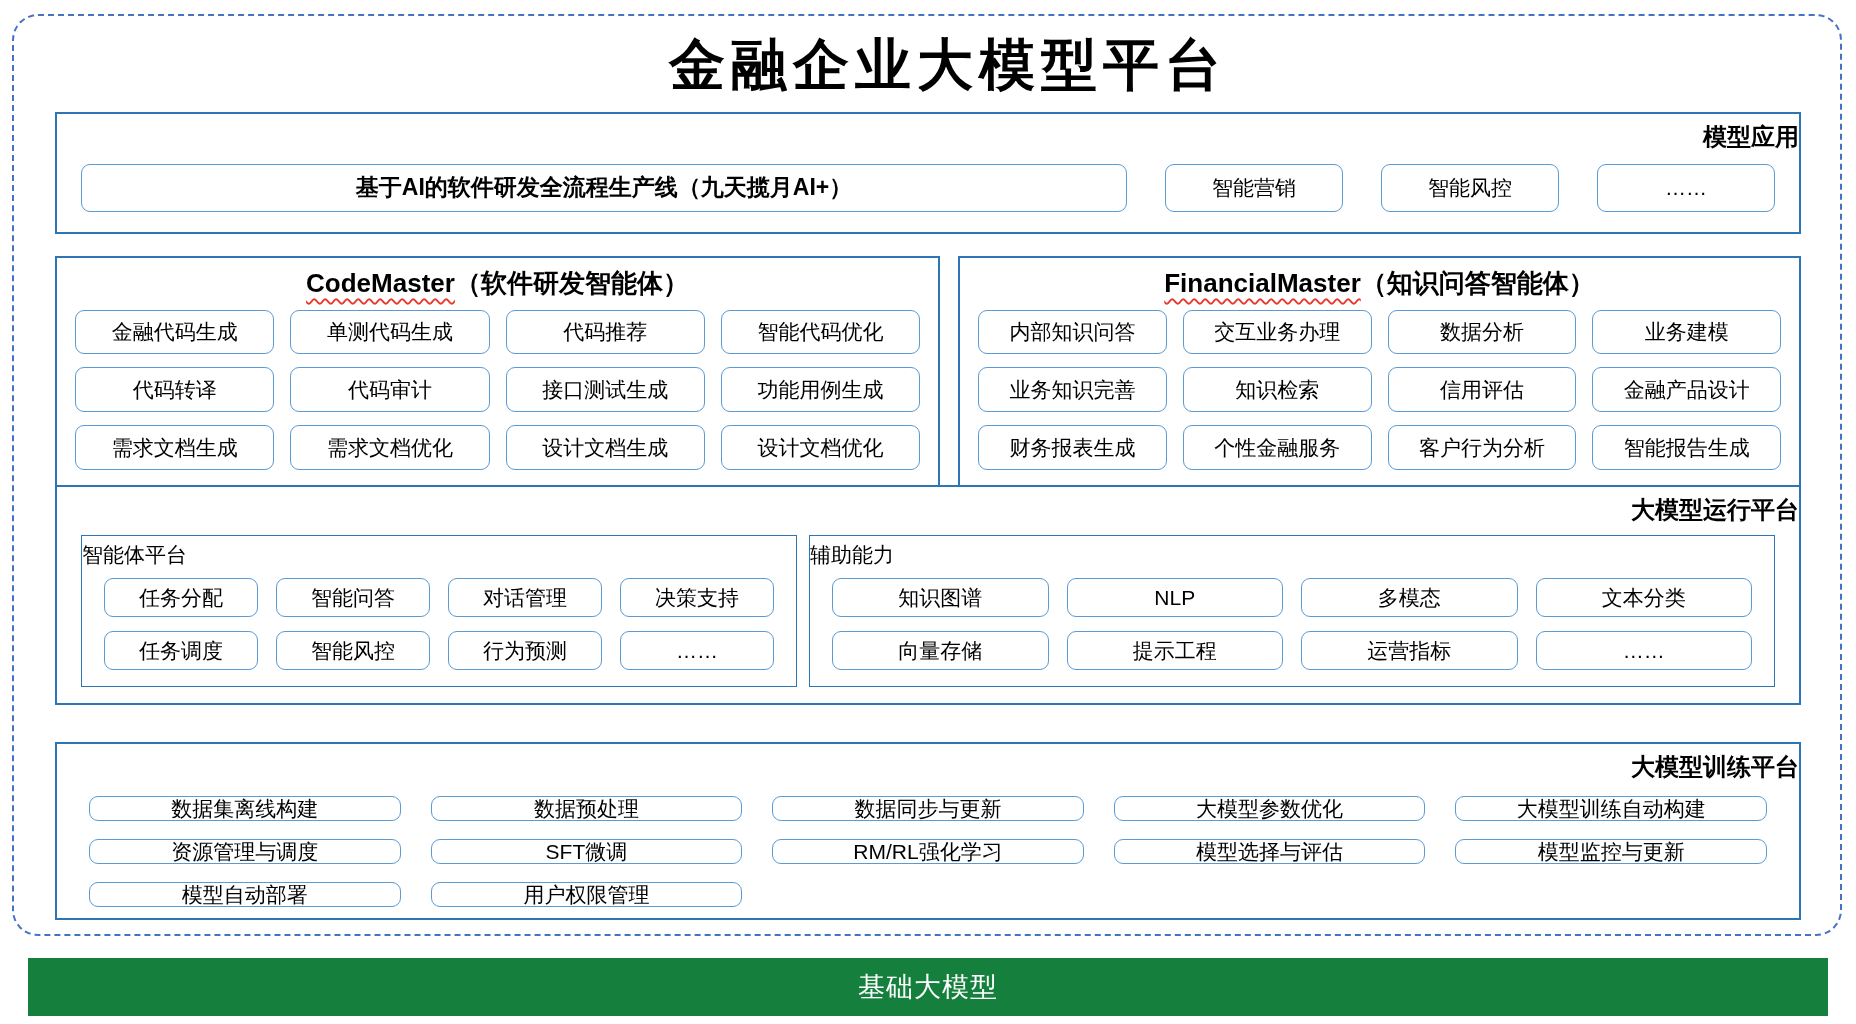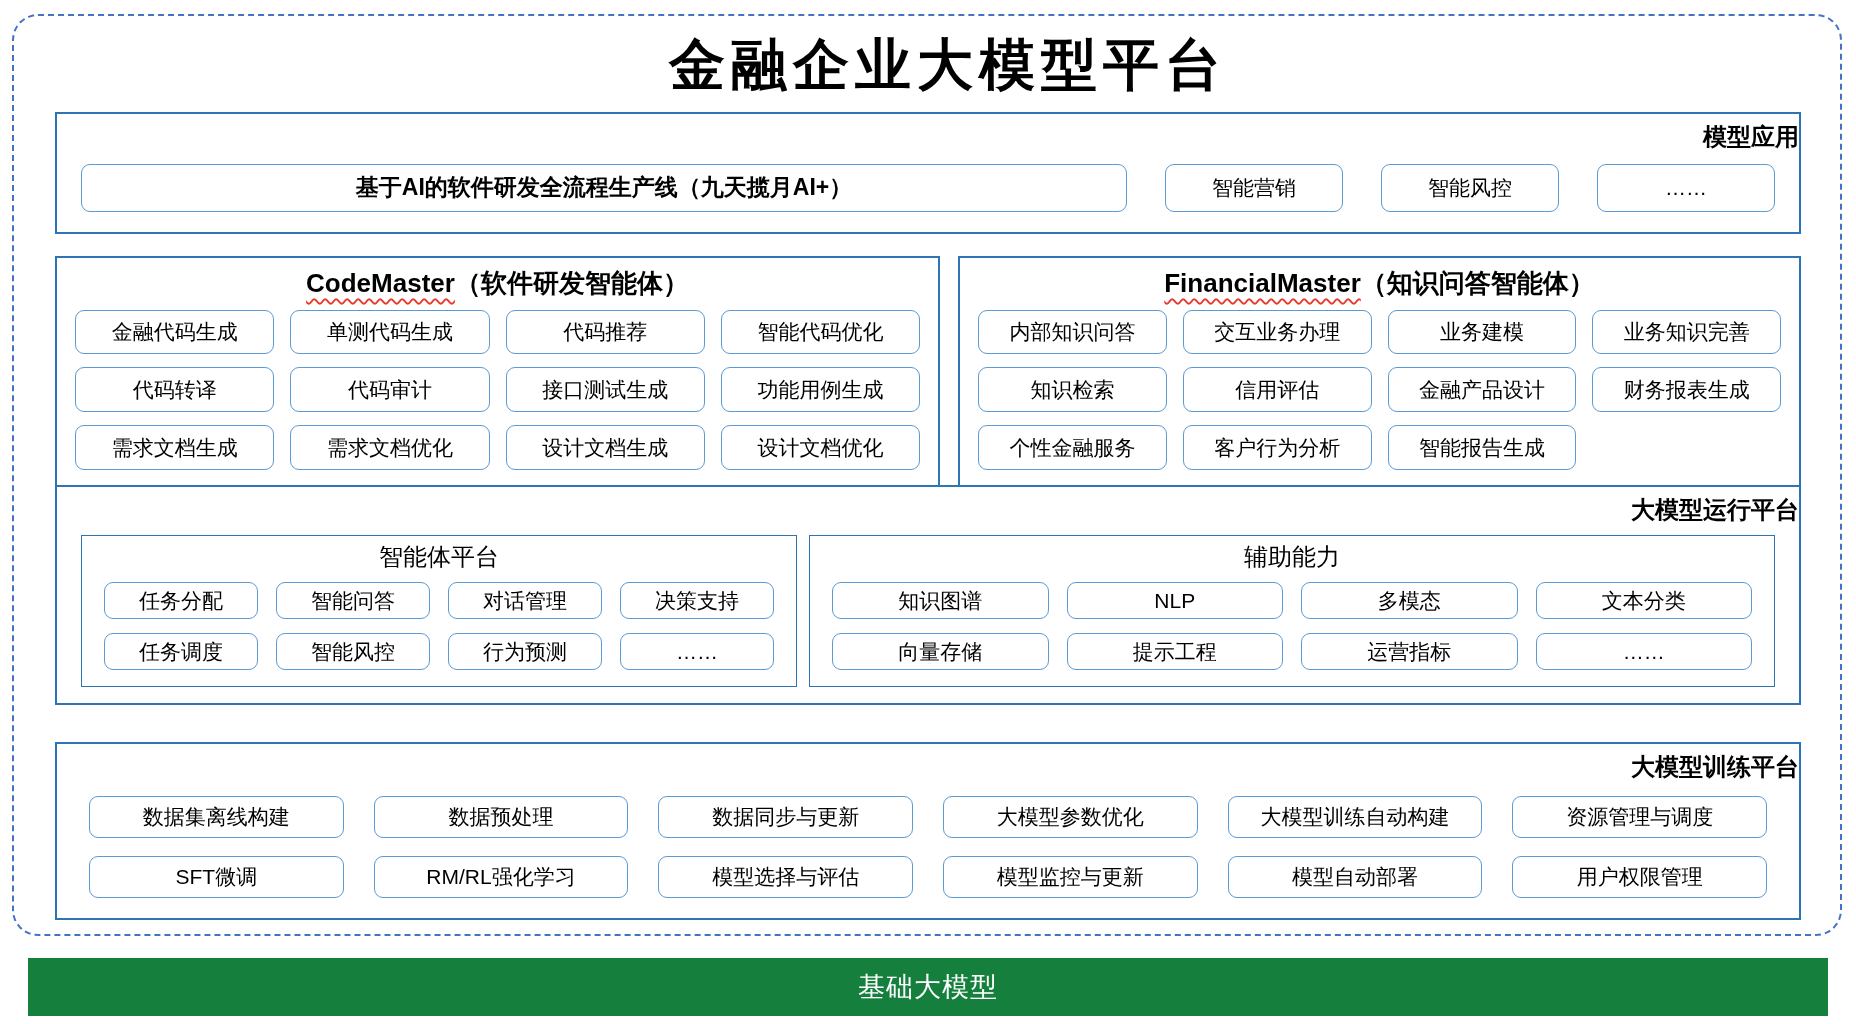--- a/index.html
+++ b/index.html
@@ -21,21 +21,21 @@
   .sec{
     position:absolute;left:55px;width:1746px;box-sizing:border-box;
     border:2px solid #2E75B6;background:#fff;
     display:flex;flex-direction:column;
   }
   .sec-header{
     text-align:right;font-size:24px;font-weight:700;line-height:1.25;
     padding-top:8px;
   }
   .sub-header{
-    text-align:center;font-size:24px;font-weight:400;line-height:1.25;
+    font-size:21px;font-weight:400;line-height:1.25;
     padding-top:6px;
   }
   .item{
     border:1.5px solid #5B9BD5;border-radius:9px;background:#fff;
     display:flex;align-items:center;justify-content:center;
     font-size:21px;line-height:1.1;box-sizing:border-box;
     white-space:nowrap;
   }
   
   .sec1{top:112px;height:122px;}
@@ -78,21 +78,21 @@
   }
   .group-box.left{width:716px;}
   .group-box.right{flex:1;}
   .group-grid{
     display:grid;grid-template-columns:repeat(4,1fr);gap:14px 18px;
     margin:10px 22px 16px 22px;flex:1;
   }
   
   .sec4{top:742px;height:178px;}
   .training-grid{
-    display:grid;grid-template-columns:repeat(6,1fr);gap:18px 30px;
+    display:grid;grid-template-columns:repeat(5,1fr);gap:18px 30px;
     margin:14px 32px 20px 32px;flex:1;
   }
   
   .footer-bar{
     position:absolute;left:28px;top:958px;width:1800px;height:58px;
     background:#15803d;color:#fff;display:flex;align-items:center;justify-content:center;
     font-size:27px;font-weight:500;letter-spacing:1px;
   }
 </style>
 </head>
@@ -126,20 +126,21 @@
         <div class="item">需求文档优化</div>
         <div class="item">设计文档生成</div>
         <div class="item">设计文档优化</div>
       </div>
   </div>
   <div class="agent-box right">
     <div class="agent-title"><span class="wavy">FinancialMaster</span><span>（知识问答智能体）</span></div>
     <div class="agent-grid">
         <div class="item">内部知识问答</div>
         <div class="item">交互业务办理</div>
+        <div class="item">数据分析</div>
         <div class="item">业务建模</div>
         <div class="item">业务知识完善</div>
         <div class="item">知识检索</div>
         <div class="item">信用评估</div>
         <div class="item">金融产品设计</div>
         <div class="item">财务报表生成</div>
         <div class="item">个性金融服务</div>
         <div class="item">客户行为分析</div>
         <div class="item">智能报告生成</div>
       </div>

